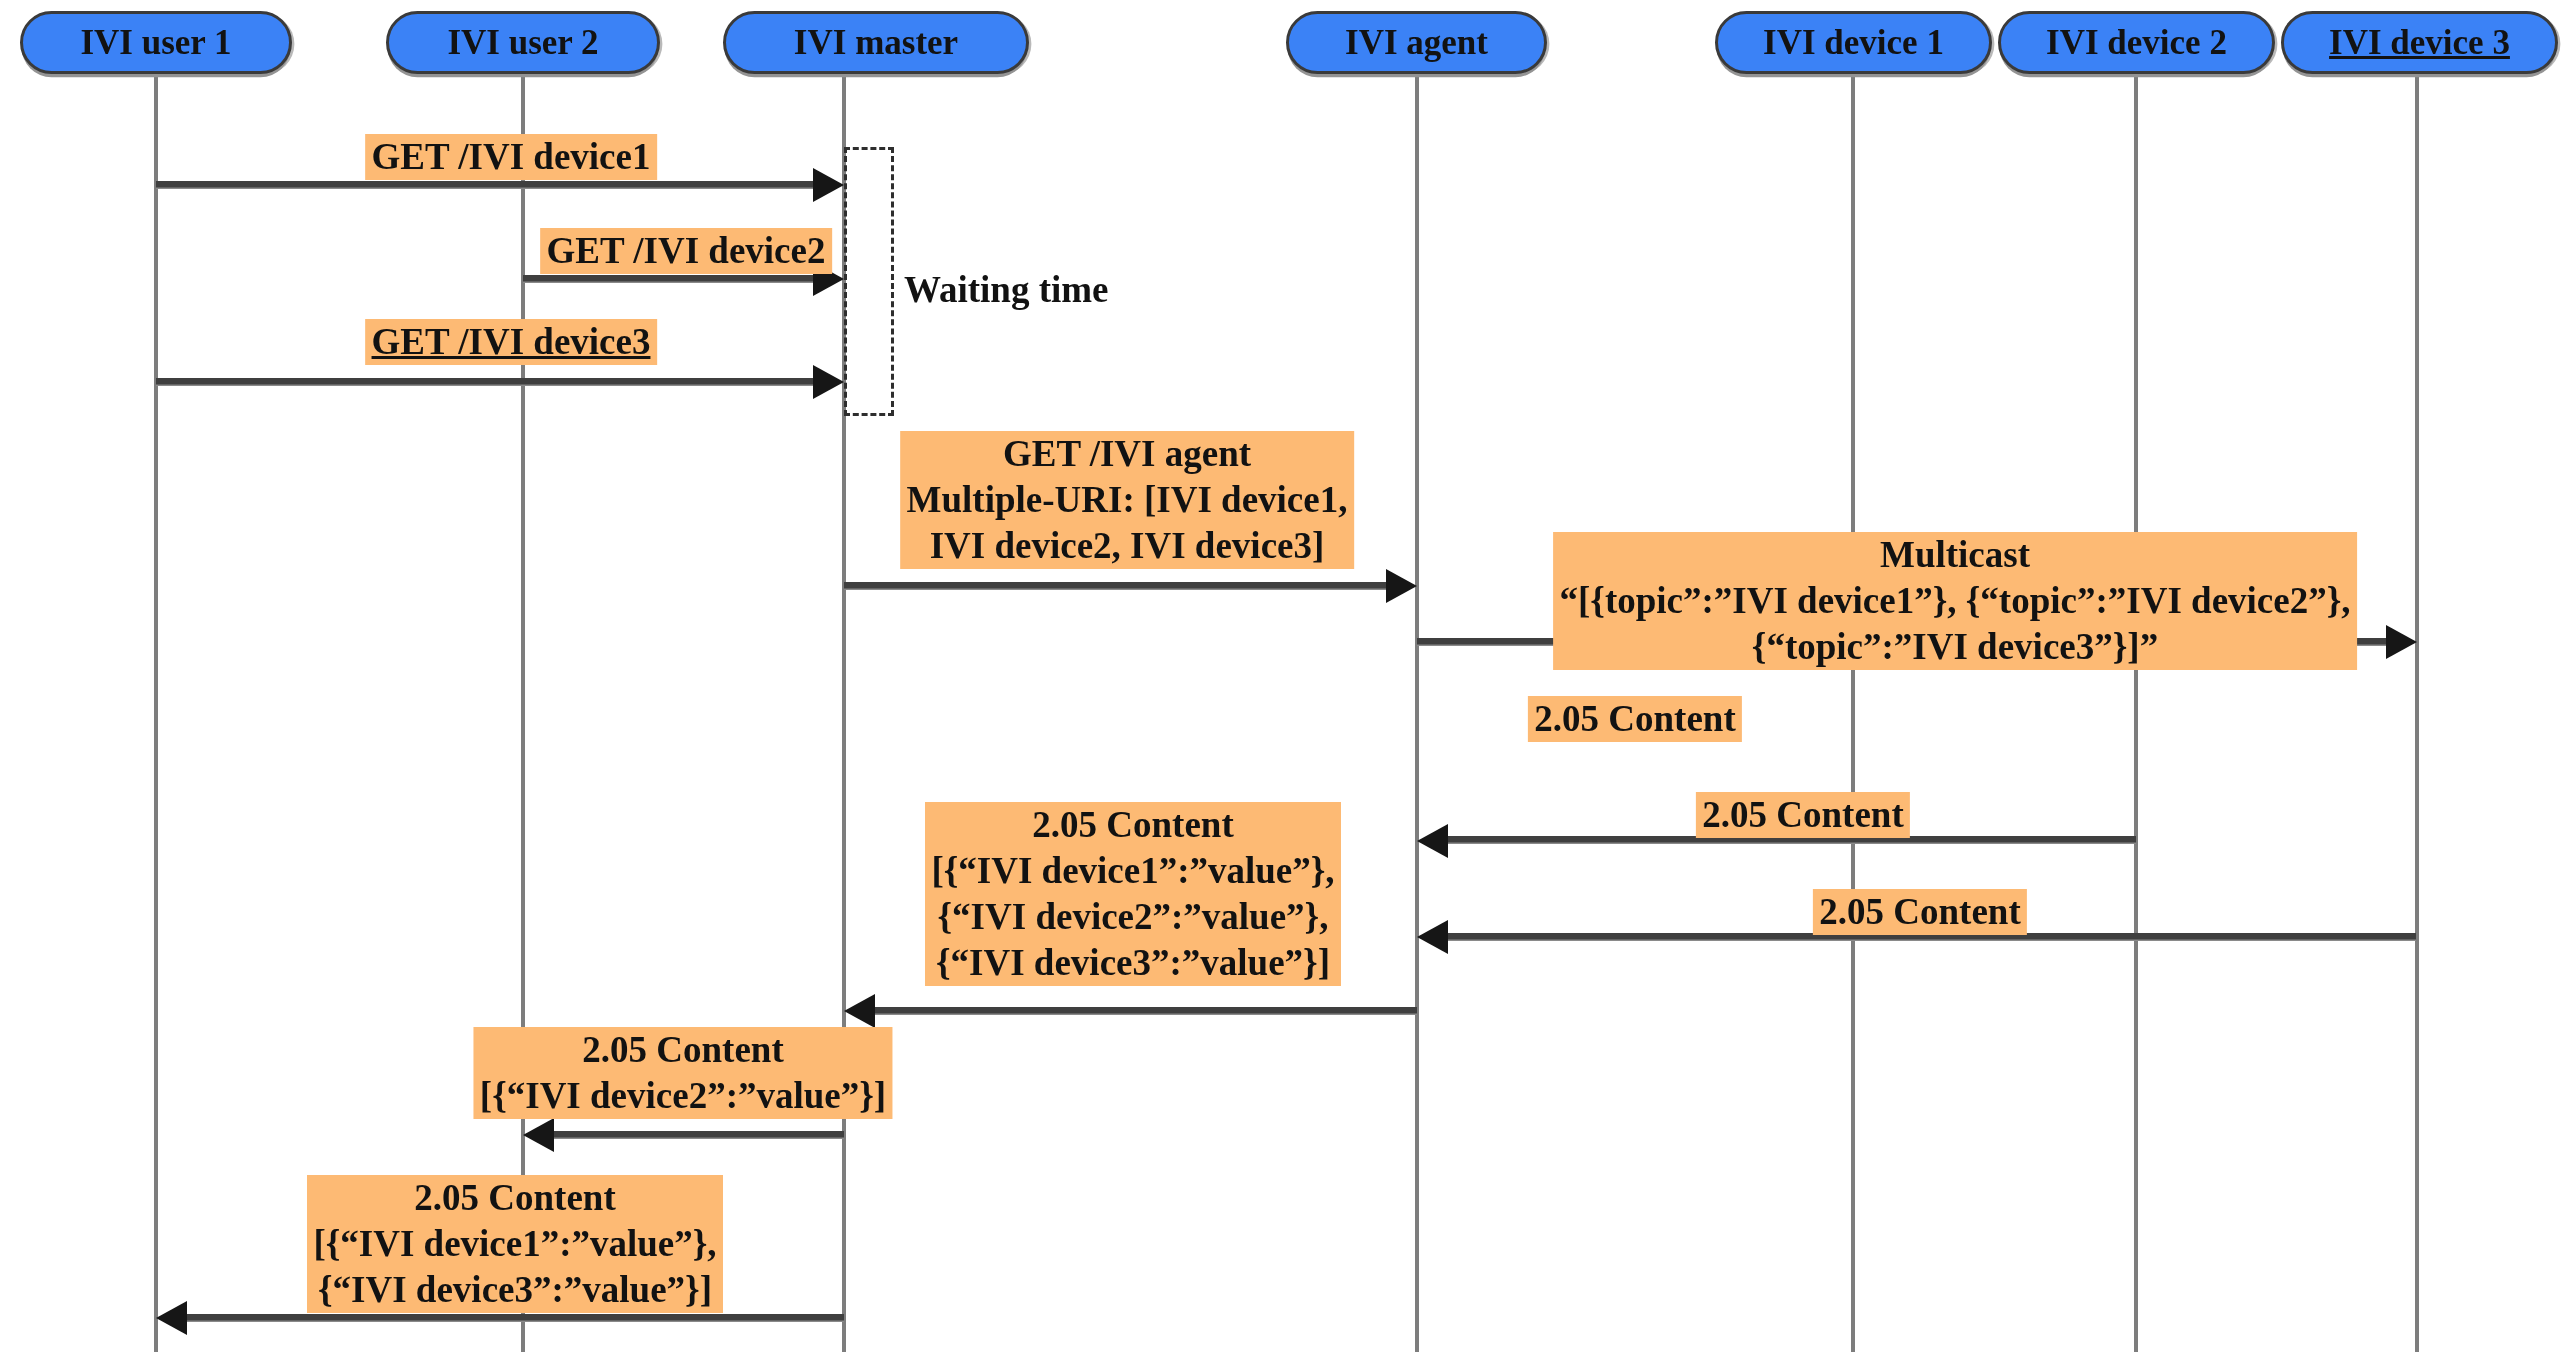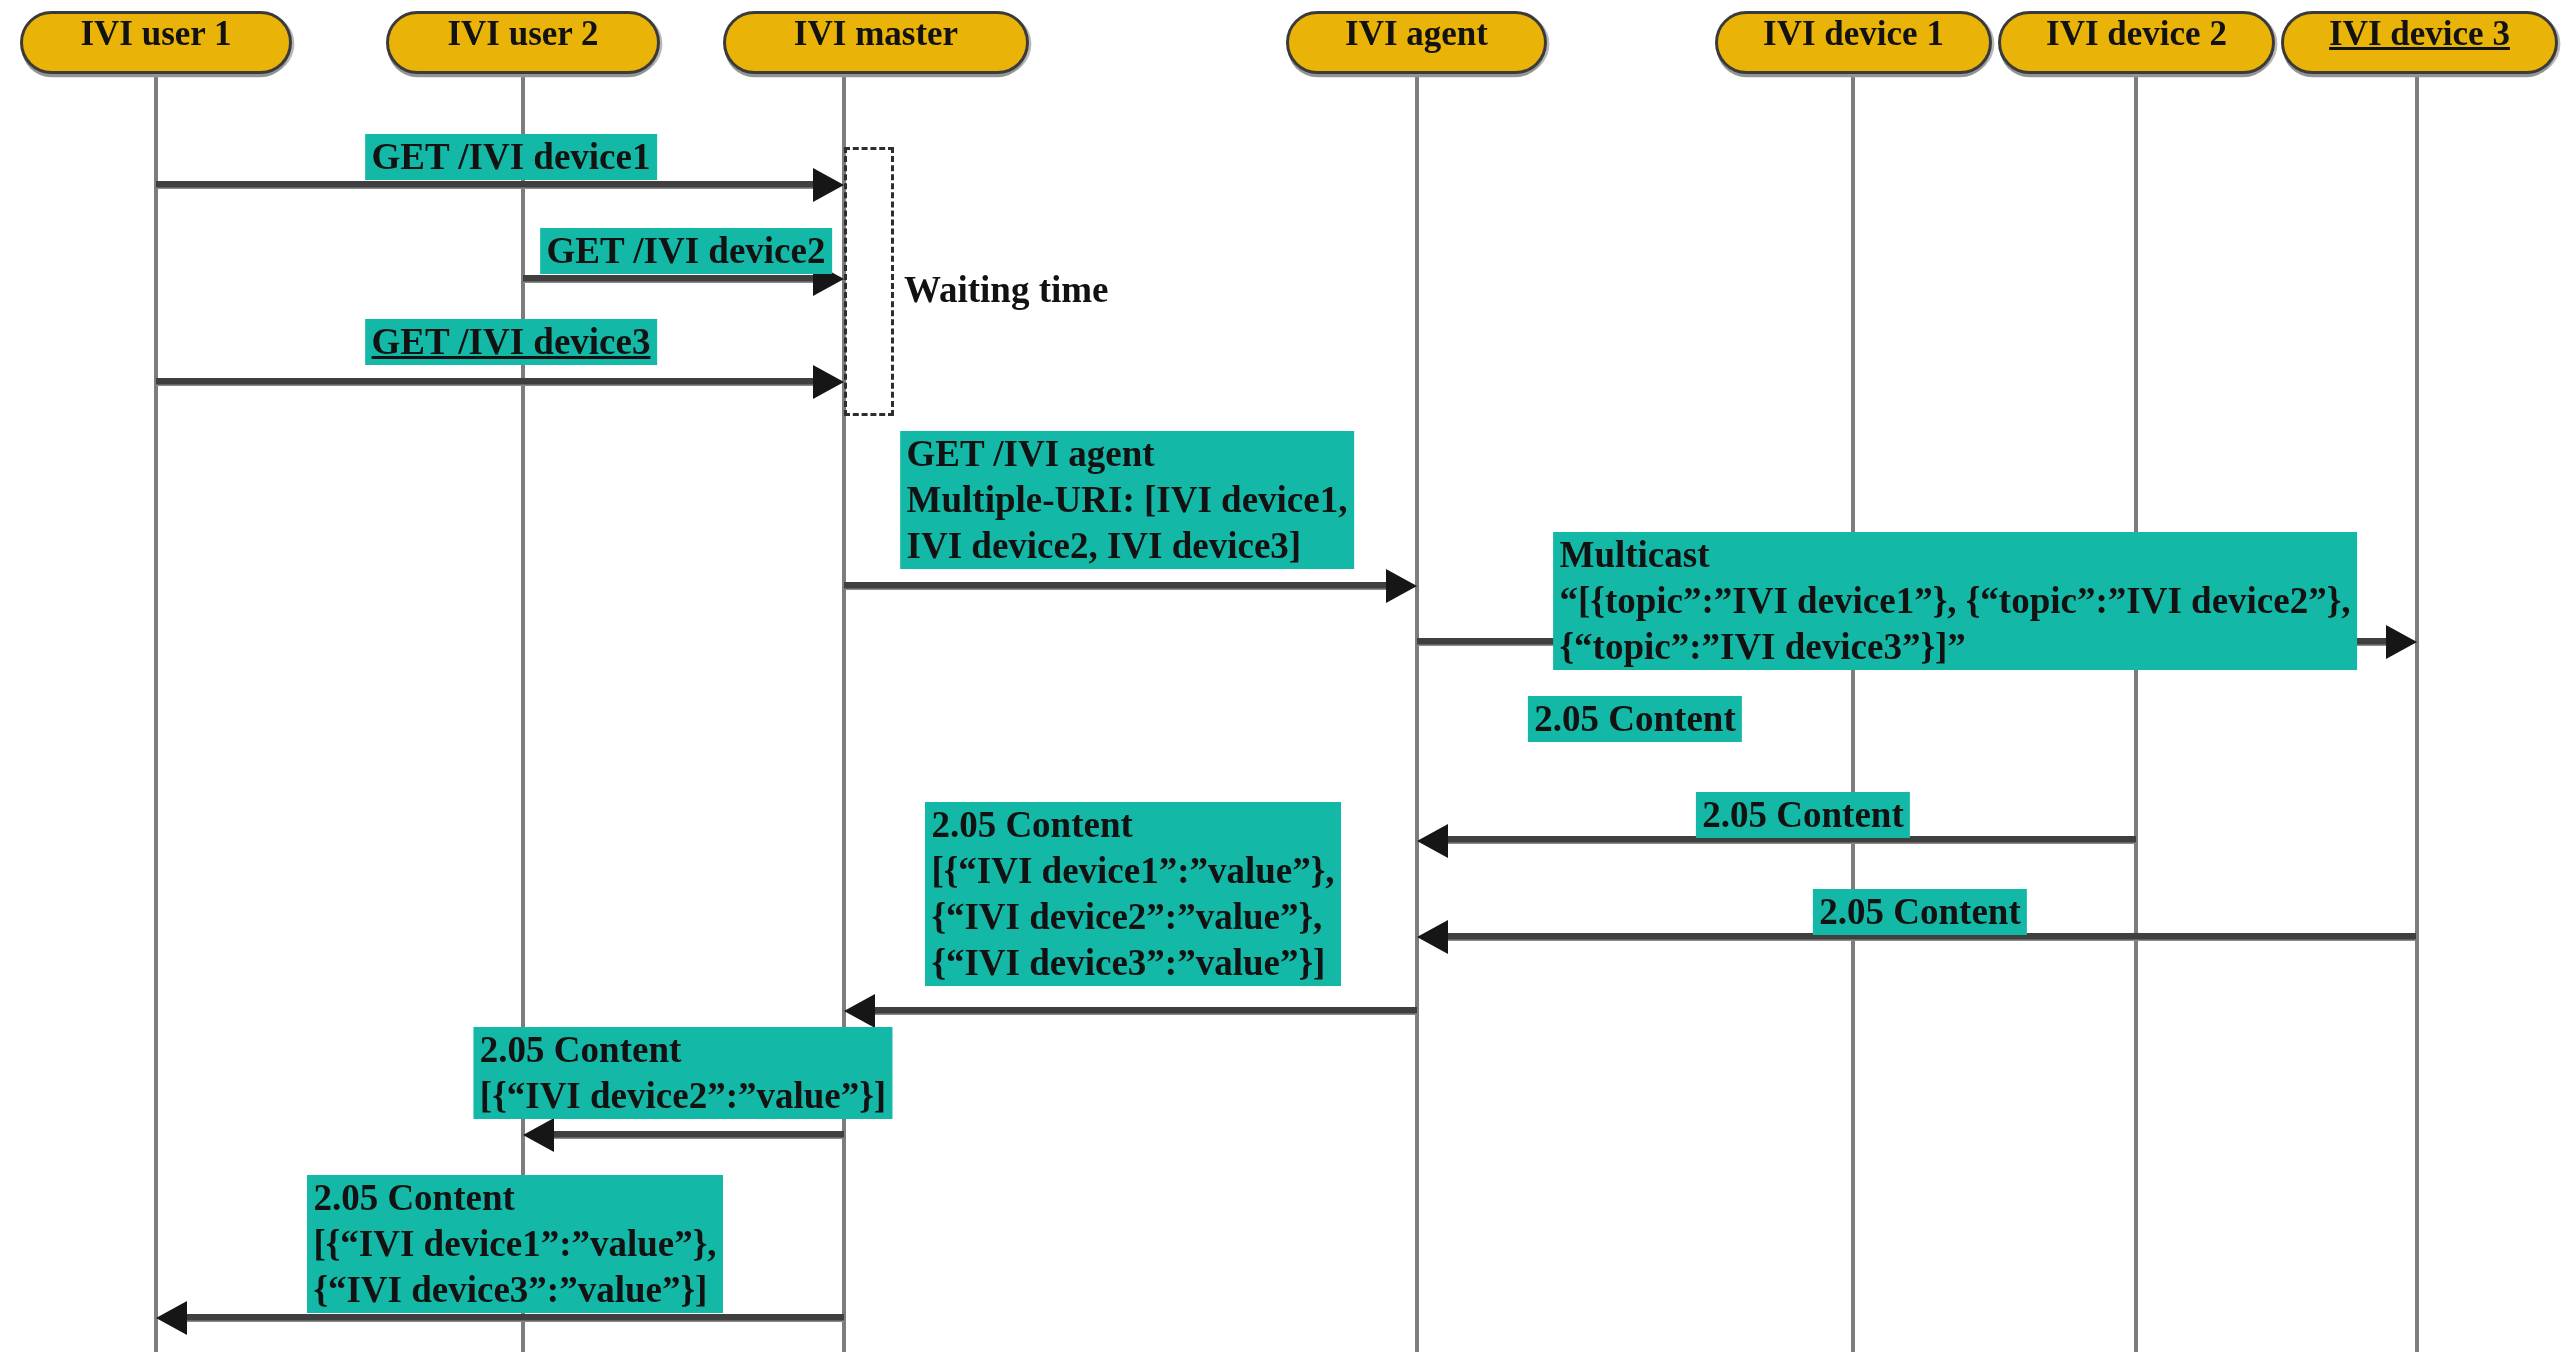--- a/index.html
+++ b/index.html
@@ -1,34 +1,34 @@
 <!DOCTYPE html>
 <html style="font-size:13px"><head>
 <meta charset="utf-8">
 <style>
   html,body{margin:0;padding:0;background:#ffffff;}
   #stage{
     position:relative;width:2576px;height:1370px;background:#ffffff;overflow:hidden;
     font-family:"Liberation Serif","DejaVu Serif",serif;font-weight:bold;color:#121212;
   }
   .actor-box{
-    position:absolute;top:11.3px;height:63px;background:#eab308;
+    position:absolute;top:11.3px;height:63px;background:#3b82f6;
     border:3.2px solid #3a3a3a;border-radius:32px;
     box-shadow:0 4.8px 0 -1.6px #949494, 3.2px 1.6px 0 -0.8px #b9b9b9;
-    display:flex;justify-content:center;
+    display:flex;align-items:center;justify-content:center;
     font-size:35px;white-space:nowrap;z-index:6;box-sizing:border-box;
   }
   .lifeline{position:absolute;width:4px;background:#7d7d7d;z-index:1;}
   .msg-line{position:absolute;height:8px;background:#3f3f3f;z-index:3;box-shadow:0 -1.6px 0 #8a8a8a inset;}
   .arrowhead{position:absolute;width:0;height:0;z-index:4;}
   .arrowhead.right{border-top:17px solid transparent;border-bottom:17px solid transparent;border-left:31px solid #161616;}
   .arrowhead.left{border-top:17px solid transparent;border-bottom:17px solid transparent;border-right:31px solid #161616;}
   .msg-label{
-    position:absolute;transform:translateX(-50%);
-    font-size:37px;line-height:46px;white-space:nowrap;background:#14b8a6;
+    position:absolute;transform:translateX(-50%);text-align:center;
+    font-size:37px;line-height:46px;white-space:nowrap;background:#fdba74;
     padding:0 6.4px;z-index:5;
   }
   .waiting-box{position:absolute;border:3.2px dashed #2e2e2e;background:transparent;z-index:2;box-sizing:border-box;}
   .waiting-label{position:absolute;font-size:37px;line-height:43px;white-space:nowrap;z-index:5;}
 </style>
 </head>
 <body>
 
 <div id="stage">
     <div class="lifeline" style="left: 154px; top: 72px; height: 1280px;"></div>

